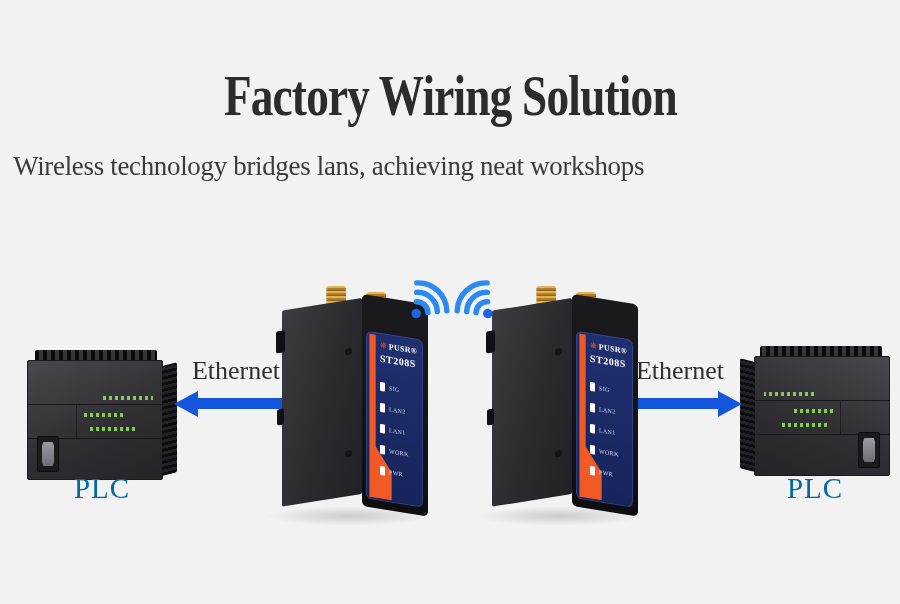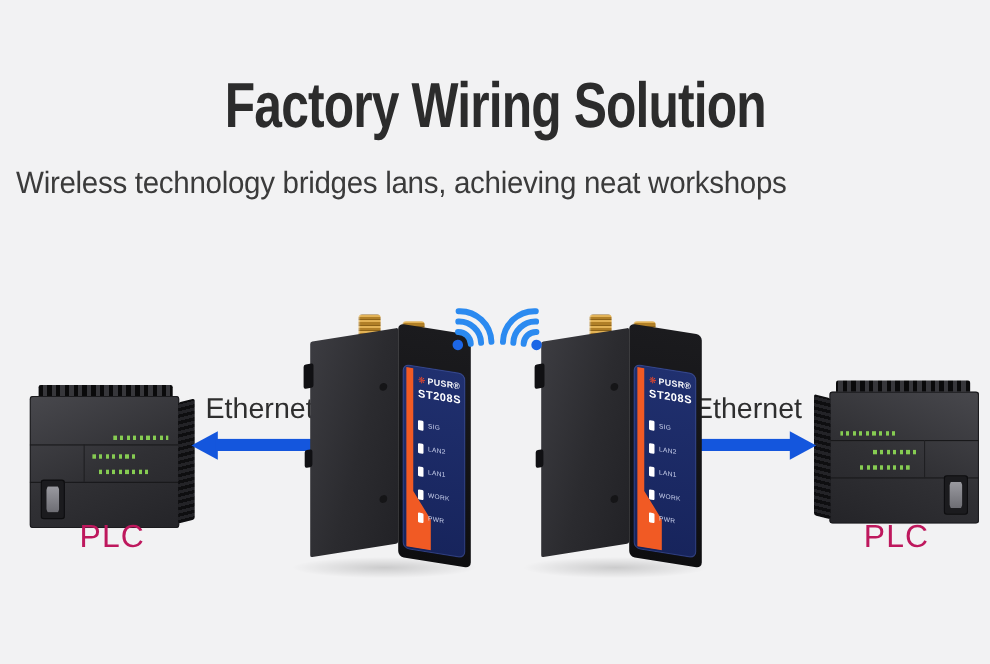--- a/index.html
+++ b/index.html
@@ -1,18 +1,18 @@
 <!DOCTYPE html>
 <html><head>
 <meta charset="utf-8">
 <style>
   html,body{margin:0;padding:0;}
   .stage{
     position:relative;width:900px;height:604px;overflow:hidden;
-    background:#f2f2f3;font-family:Liberation Sans, sans-serif;
+    background:#f2f2f3;font-family:Liberation Serif, serif;
   }
   
   .title{position:absolute;top:62px;left:0;right:0;text-align:center;}
   .title span{
     display:inline-block;transform:scaleX(0.78);transform-origin:center;
     font-size:58px;font-weight:bold;color:#2c2c2c;letter-spacing:-1px;white-space:nowrap;
   }
   .subtitle{position:absolute;top:150px;left:0;right:0;text-align:left;}
   .subtitle span{
     display:inline-block;transform:scaleX(0.96);transform-origin:center;
@@ -42,21 +42,21 @@
   .led-strip.s2{top:44%;left:42%;width:40px;}
   .led-strip.s3{top:56%;left:46%;width:46px;}
   .plc-db9{position:absolute;left:10px;bottom:8px;width:22px;height:36px;background:#1b1b1e;
     border-radius:3px;box-shadow:inset 0 0 0 1px #0d0d0f;}
   .db9-pin{position:absolute;left:5px;top:6px;width:12px;height:24px;
     background:linear-gradient(#9a9aa0,#6d6d73);
     clip-path:polygon(12% 0,88% 0,100% 14%,100% 86%,88% 100%,12% 100%,0 86%,0 14%);}
   .plc-sidewall{position:absolute;right:0;top:16px;width:15px;bottom:4px;border-radius:2px;
     background:repeating-linear-gradient(0deg,#0e0e10 0 3px,#232327 3px 6px);
     transform:skewY(-14deg);transform-origin:0 0;}
-  .plc-label{position:absolute;width:150px;text-align:center;font-size:29px;color:#be185d;letter-spacing:1px;}
+  .plc-label{position:absolute;width:150px;text-align:center;font-size:29px;color:#0369a1;letter-spacing:1px;}
   .plc-label-left{left:27px;top:472px;}
   .plc-label-right{left:740px;top:472px;}
   
   .eth{position:absolute;width:124px;text-align:center;}
   .eth-left{left:174px;top:356px;}
   .eth-right{left:618px;top:356px;}
   .eth-text{font-size:26px;color:#2e2e2e;}
   .arrow{position:relative;height:26px;margin-top:5px;}
   .arrow .shaft{position:absolute;top:7px;height:11px;background:#1456dd;}
   .arrow-left .shaft{left:22px;right:0;}

